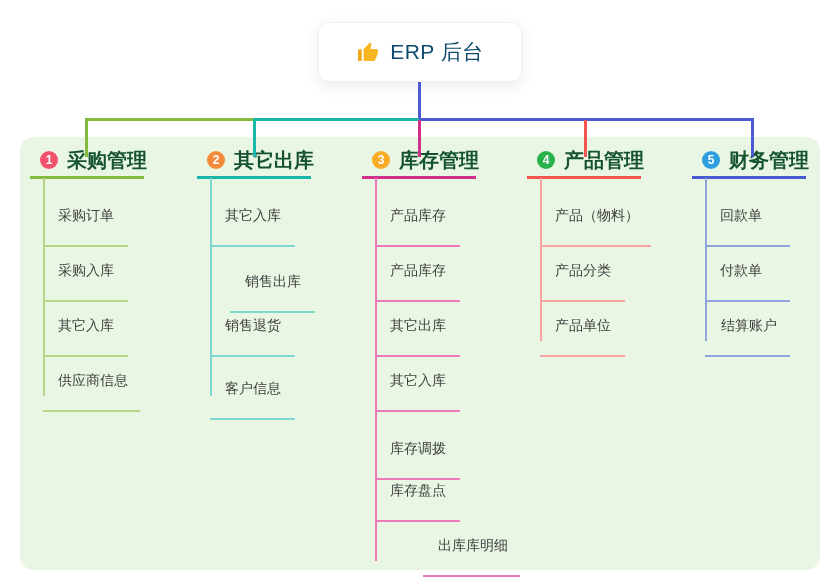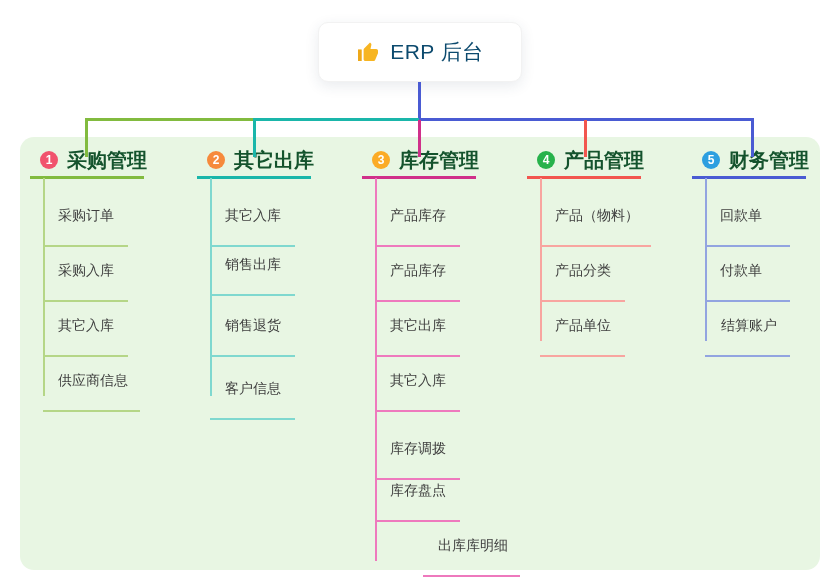--- a/index.html
+++ b/index.html
@@ -110,21 +110,21 @@
 
     <div class="branch branch2">
       <div class="b-label">
         <span class="badge">2</span>
         <span class="b-text">其它出库</span>
       </div>
       <div class="b-underline"></div>
       <div class="vline" style="height: 218px;"></div>
       <div class="items">
           <div class="b-item" style="top: 68px;">其它入库</div>
-          <div class="b-item" style="top: 117px;">销售出库</div>
+          <div class="b-item" style="top: 134px; margin-left: 20px;">销售出库</div>
           <div class="b-item" style="top: 178px;">销售退货</div>
           <div class="b-item" style="top: 233px; margin-top: 8px;">客户信息</div>
         </div>
     </div>
 
     <div class="branch branch3">
       <div class="b-label">
         <span class="badge">3</span>
         <span class="b-text">库存管理</span>
       </div>

